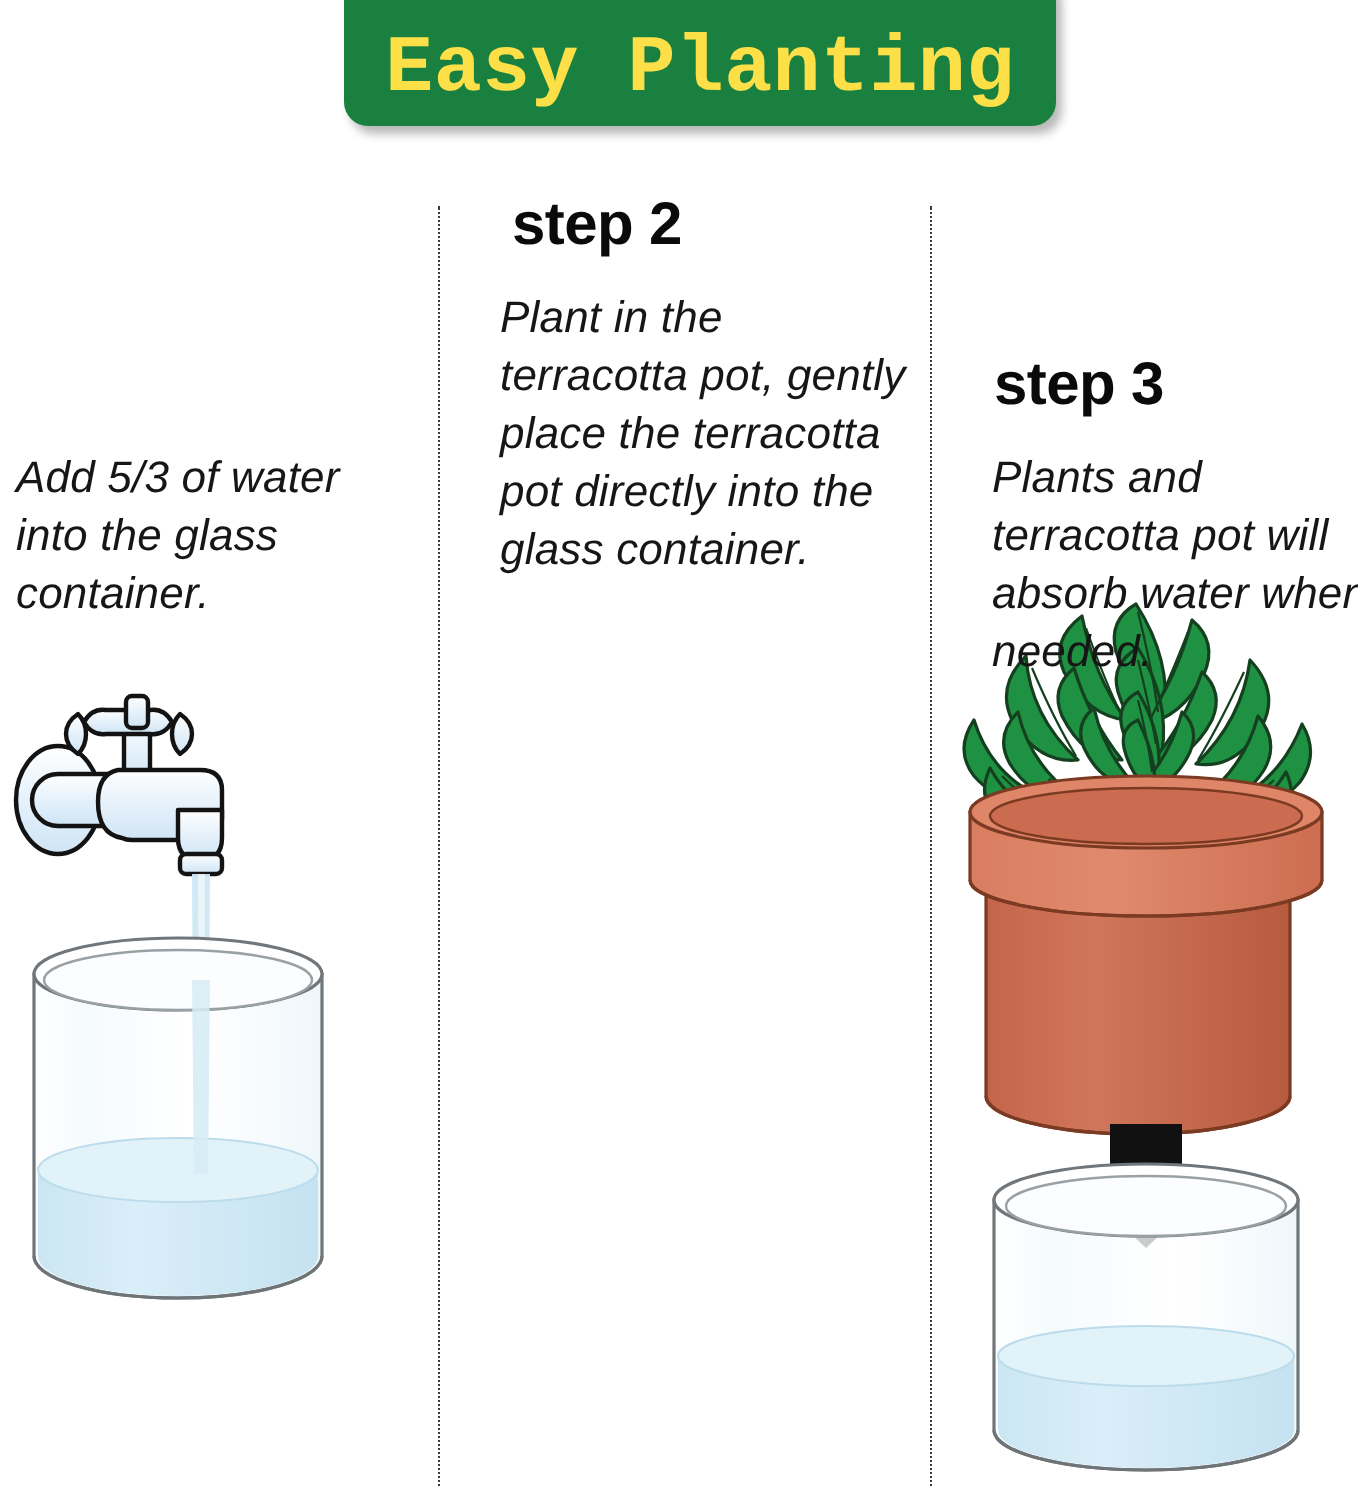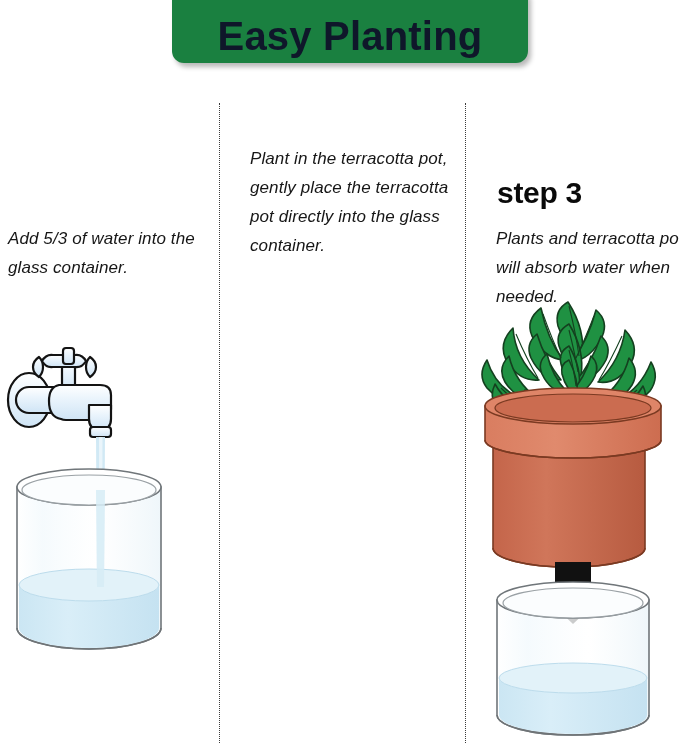--- a/index.html
+++ b/index.html
@@ -28,22 +28,22 @@
     background: #1a8040;
     border-radius: 12px;
     box-shadow: 3px 4px 5px rgba(0,0,0,0.28);
     display: flex;
     align-items: flex-end;
     justify-content: center;
     box-sizing: border-box;
     padding-bottom: 4px;
   }
   #banner-title {
-    color: #0f172a;
-    font-family: Liberation Sans, sans-serif;
+    color: #fde047;
+    font-family: Liberation Mono, monospace;
     font-weight: bold;
     font-size: 40px;
     letter-spacing: 0.2px;
     line-height: 46px;
     white-space: nowrap;
   }
 
   
   .divider {
     position: absolute;
@@ -71,21 +71,21 @@
     font-weight: bold;
     font-size: 30px;
     color: #0a0a0a;
     letter-spacing: -0.3px;
     white-space: nowrap;
   }
   .step-body {
     position: absolute;
     font-family: "Liberation Sans", sans-serif;
     font-style: italic;
-    font-size: 17px;
+    font-size: 22px;
     color: #161616;
     line-height: 29px;
     letter-spacing: 0.1px;
   }
 
   
   #s1-head { left: 8px;  top: 176px; }
   #s1-body { left: 8px;  top: 224px; width: 200px; }
   
   #s2-head { left: 37px; top: 96px; }
@@ -191,20 +191,21 @@
 
           <path d="M15 283 a72 21 0 0 0 144 0" fill="none" stroke="#6f7477" stroke-width="1.6"></path>
         </g>
 
         <path d="M94 145 L95 242 L102 242 L103 145 Z" fill="#d6ecf6" opacity="0.85"></path>
       </svg>
     </div>
   </div>
 
   <div class="column" id="col-2">
+    <div class="step-head" id="s2-head">step 2</div>
     <div class="step-body" id="s2-body">Plant in the terracotta pot, gently place the terracotta pot directly into the glass container.</div>
 
     <div class="art" id="art-2">
       <svg viewBox="0 0 210 450" width="210" height="450" xmlns="http://www.w3.org/2000/svg">
         <defs>
           <linearGradient id="g2glass" x1="0" y1="0" x2="1" y2="0">
             <stop offset="0%" stop-color="#ffffff" stop-opacity="0.95"></stop>
             <stop offset="20%" stop-color="#f4fafd" stop-opacity="0.9"></stop>
             <stop offset="60%" stop-color="#ffffff" stop-opacity="0.75"></stop>
             <stop offset="100%" stop-color="#eef6fa" stop-opacity="0.95"></stop>

